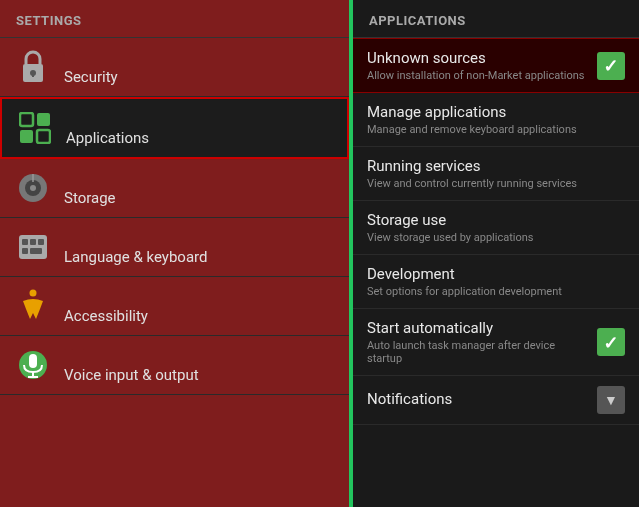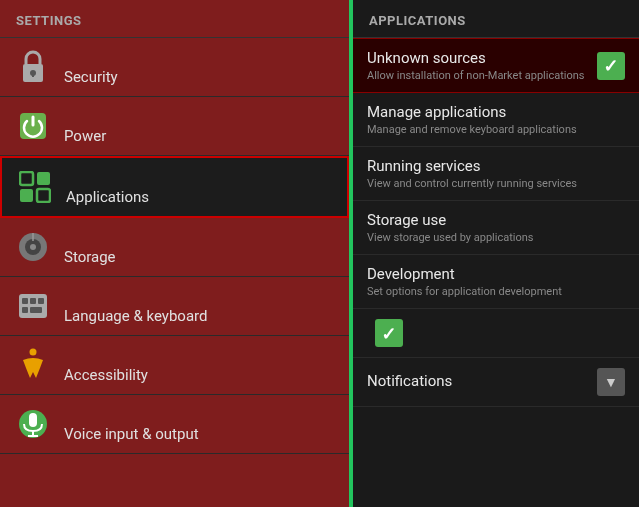--- a/index.html
+++ b/index.html
@@ -172,30 +172,20 @@
       <svg width="28" height="34" viewBox="0 0 28 34">
         <rect x="4" y="14" width="20" height="18" rx="2" fill="#aaa"></rect>
         <path d="M7 14v-5a7 7 0 0114 0v5" fill="none" stroke="#aaa" stroke-width="3"></path>
         <circle cx="14" cy="23" r="3" fill="#555"></circle>
         <rect x="13" y="23" width="2" height="4" fill="#555"></rect>
       </svg>
     </div>
     <span class="item-label">Security</span>
   </div>
 
-  <div class="settings-item">
-    <div class="icon-wrap">
-      <svg width="30" height="30" viewBox="0 0 30 30">
-        <rect x="2" y="2" width="26" height="26" rx="4" fill="#6ab04c"></rect>
-        <path d="M15 6v8" stroke="white" stroke-width="3" stroke-linecap="round"></path>
-        <path d="M9 10a9 9 0 1012 0" fill="none" stroke="white" stroke-width="2.5" stroke-linecap="round"></path>
-      </svg>
-    </div>
-    <span class="item-label">Power</span>
-  </div>
 
   <div class="settings-item active">
     <div class="icon-wrap">
       <svg width="32" height="32" viewBox="0 0 32 32">
         <rect x="1" y="1" width="13" height="13" rx="2" fill="none" stroke="#4caf50" stroke-width="2.5"></rect>
         <rect x="18" y="1" width="13" height="13" rx="2" fill="#4caf50"></rect>
         <rect x="1" y="18" width="13" height="13" rx="2" fill="#4caf50"></rect>
         <rect x="18" y="18" width="13" height="13" rx="2" fill="none" stroke="#4caf50" stroke-width="2.5"></rect>
       </svg>
     </div>
@@ -291,20 +281,24 @@
   </div>
 
   <div class="app-item">
     <div class="app-item-text">
       <div class="app-item-title">Development</div>
       <div class="app-item-subtitle">Set options for application development</div>
     </div>
   </div>
 
   <div class="app-item">
+    <div class="app-item-text">
+      <div class="app-item-title">Start automatically</div>
+      <div class="app-item-subtitle">Auto launch task manager after device startup</div>
+    </div>
     <div class="app-item-control">
       <div class="checkbox-green"></div>
     </div>
   </div>
 
   <div class="app-item">
     <div class="app-item-text">
       <div class="app-item-title">Notifications</div>
     </div>
     <div class="app-item-control">

